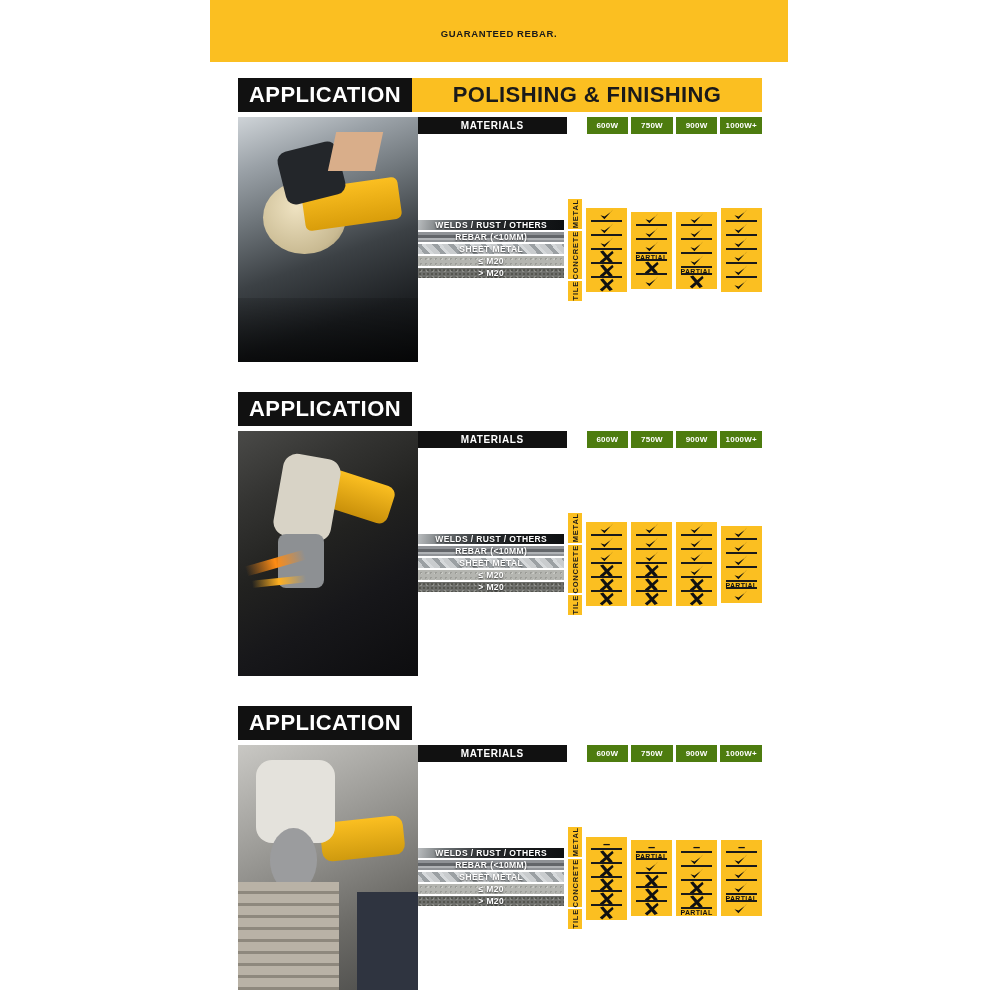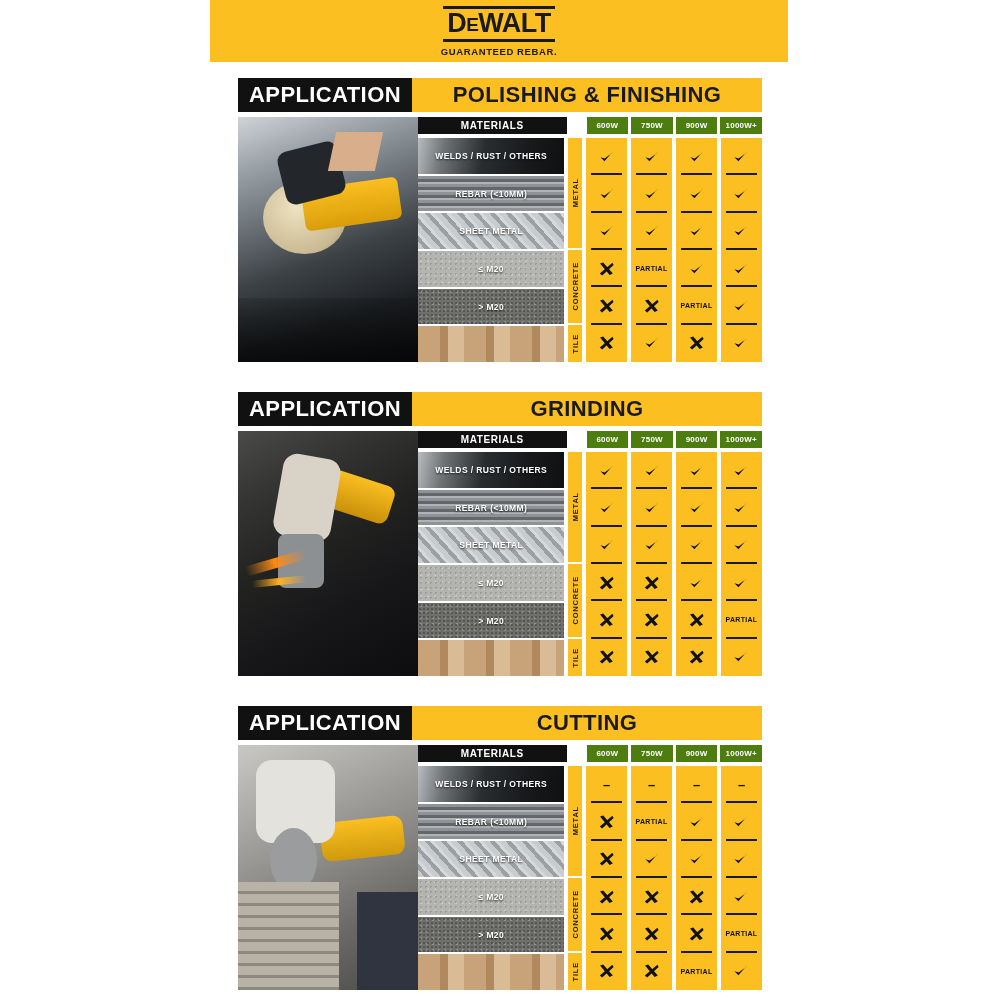--- a/index.html
+++ b/index.html
@@ -57,21 +57,21 @@
   .tbl-head .mat{
     width:150px;background:#111;color:#fff;font-weight:bold;font-size:10px;
     letter-spacing:0.6px;display:flex;align-items:center;justify-content:center;
   }
   .tbl-head .spacer{width:14px;}
   .tbl-head .wcol{
     width:42px;background:#4d7c0f;color:#fff;font-weight:bold;font-size:8px;
     letter-spacing:0.2px;display:flex;align-items:center;justify-content:center;
   }
 
-  .tbl-body{display:flex;width:344px;height:224px;margin-top:4px;gap:4px;}
+  .tbl-body{display:flex;width:344px;height:224px;margin-top:4px;gap:4px;align-items:center;}
 
   
   .mats{width:150px;display:flex;flex-direction:column;gap:2px;}
   .matrow{
     flex:1;position:relative;display:flex;align-items:center;justify-content:center;
     overflow:hidden;
   }
   .matrow .lbl{
     position:relative;z-index:3;color:#fff;font-weight:bold;font-size:8.5px;
     letter-spacing:0.4px;text-shadow:0 1px 2px rgba(0,0,0,.75);
@@ -105,21 +105,20 @@
   .mark.partial{font-size:7px;font-weight:bold;letter-spacing:0.3px;}
   .mark.dash{font-size:13px;font-weight:bold;}
   svg.tick{display:block;}
 </style>
 </head>
 <body>
 
 <div class="page">
 
   <div class="brand-bar">
-    <div class="brand-word"><span>D</span><span class="sm">E</span><span>WALT</span></div>
     <div class="brand-tag">GUARANTEED REBAR.</div>
   </div>
 
   <div id="sec0" class="section">
       <div class="sec-head">
         <div class="app">APPLICATION</div>
         <div class="title">POLISHING &amp; FINISHING</div>
       </div>
       <div class="sec-body">
         <div class="photo">
@@ -350,21 +349,20 @@
                 </span>
               </div>
             </div>
           </div>
         </div>
       </div>
     </div>
   <div id="sec1" class="section">
       <div class="sec-head">
         <div class="app">APPLICATION</div>
-        <div class="title">GRINDING</div>
       </div>
       <div class="sec-body">
         <div class="photo">
           <div class="ph-sky" style="background:linear-gradient(150deg,#4a4a48 0%,#343432 22%,#222220 45%,#17171a 68%,#0d0d0f 100%);"></div>
           <div style="position:absolute;left:40%;top:18%;width:46%;height:16%;border-radius:9px;background:linear-gradient(180deg,#FBBF21,#c9900a);transform:rotate(18deg);"></div>
           <div style="position:absolute;left:22%;top:10%;width:32%;height:34%;border-radius:14px;background:#d8d3c6;transform:rotate(10deg);"></div>
           <div style="position:absolute;left:22%;top:42%;width:26%;height:22%;border-radius:8px;background:#8d9093;"></div>
           <div style="position:absolute;left:4%;top:52%;width:34%;height:4%;background:linear-gradient(90deg,rgba(255,140,20,0),#ff8c14,rgba(255,200,60,0));transform:rotate(-16deg);"></div>
           <div style="position:absolute;left:8%;top:60%;width:30%;height:3%;background:linear-gradient(90deg,rgba(255,140,20,0),#ffb020,rgba(255,200,60,0));transform:rotate(-6deg);"></div>
         </div>
@@ -595,21 +593,20 @@
                 </span>
               </div>
             </div>
           </div>
         </div>
       </div>
     </div>
   <div id="sec2" class="section">
       <div class="sec-head">
         <div class="app">APPLICATION</div>
-        <div class="title">CUTTING</div>
       </div>
       <div class="sec-body">
         <div class="photo">
           <div class="ph-sky" style="background:linear-gradient(155deg,#c9c8c4 0%,#a9a8a4 25%,#8b8a86 48%,#6c6b67 70%,#4a4a48 100%);"></div>
           <div style="position:absolute;left:46%;top:30%;width:46%;height:16%;border-radius:10px;background:linear-gradient(180deg,#FBBF21,#cf9a0e);transform:rotate(-6deg);"></div>
           <div style="position:absolute;left:10%;top:6%;width:44%;height:34%;border-radius:16px;background:#e4e2dc;"></div>
           <div style="position:absolute;left:18%;top:34%;width:26%;height:26%;border-radius:50%;background:#9b9c9e;"></div>
           <div style="position:absolute;left:0;bottom:0;width:56%;height:44%;background:repeating-linear-gradient(180deg,#b9b2a6 0 9px,#8e887d 9px 12px);"></div>
           <div style="position:absolute;right:0;bottom:0;width:34%;height:40%;background:#2f3440;"></div>
         </div>

